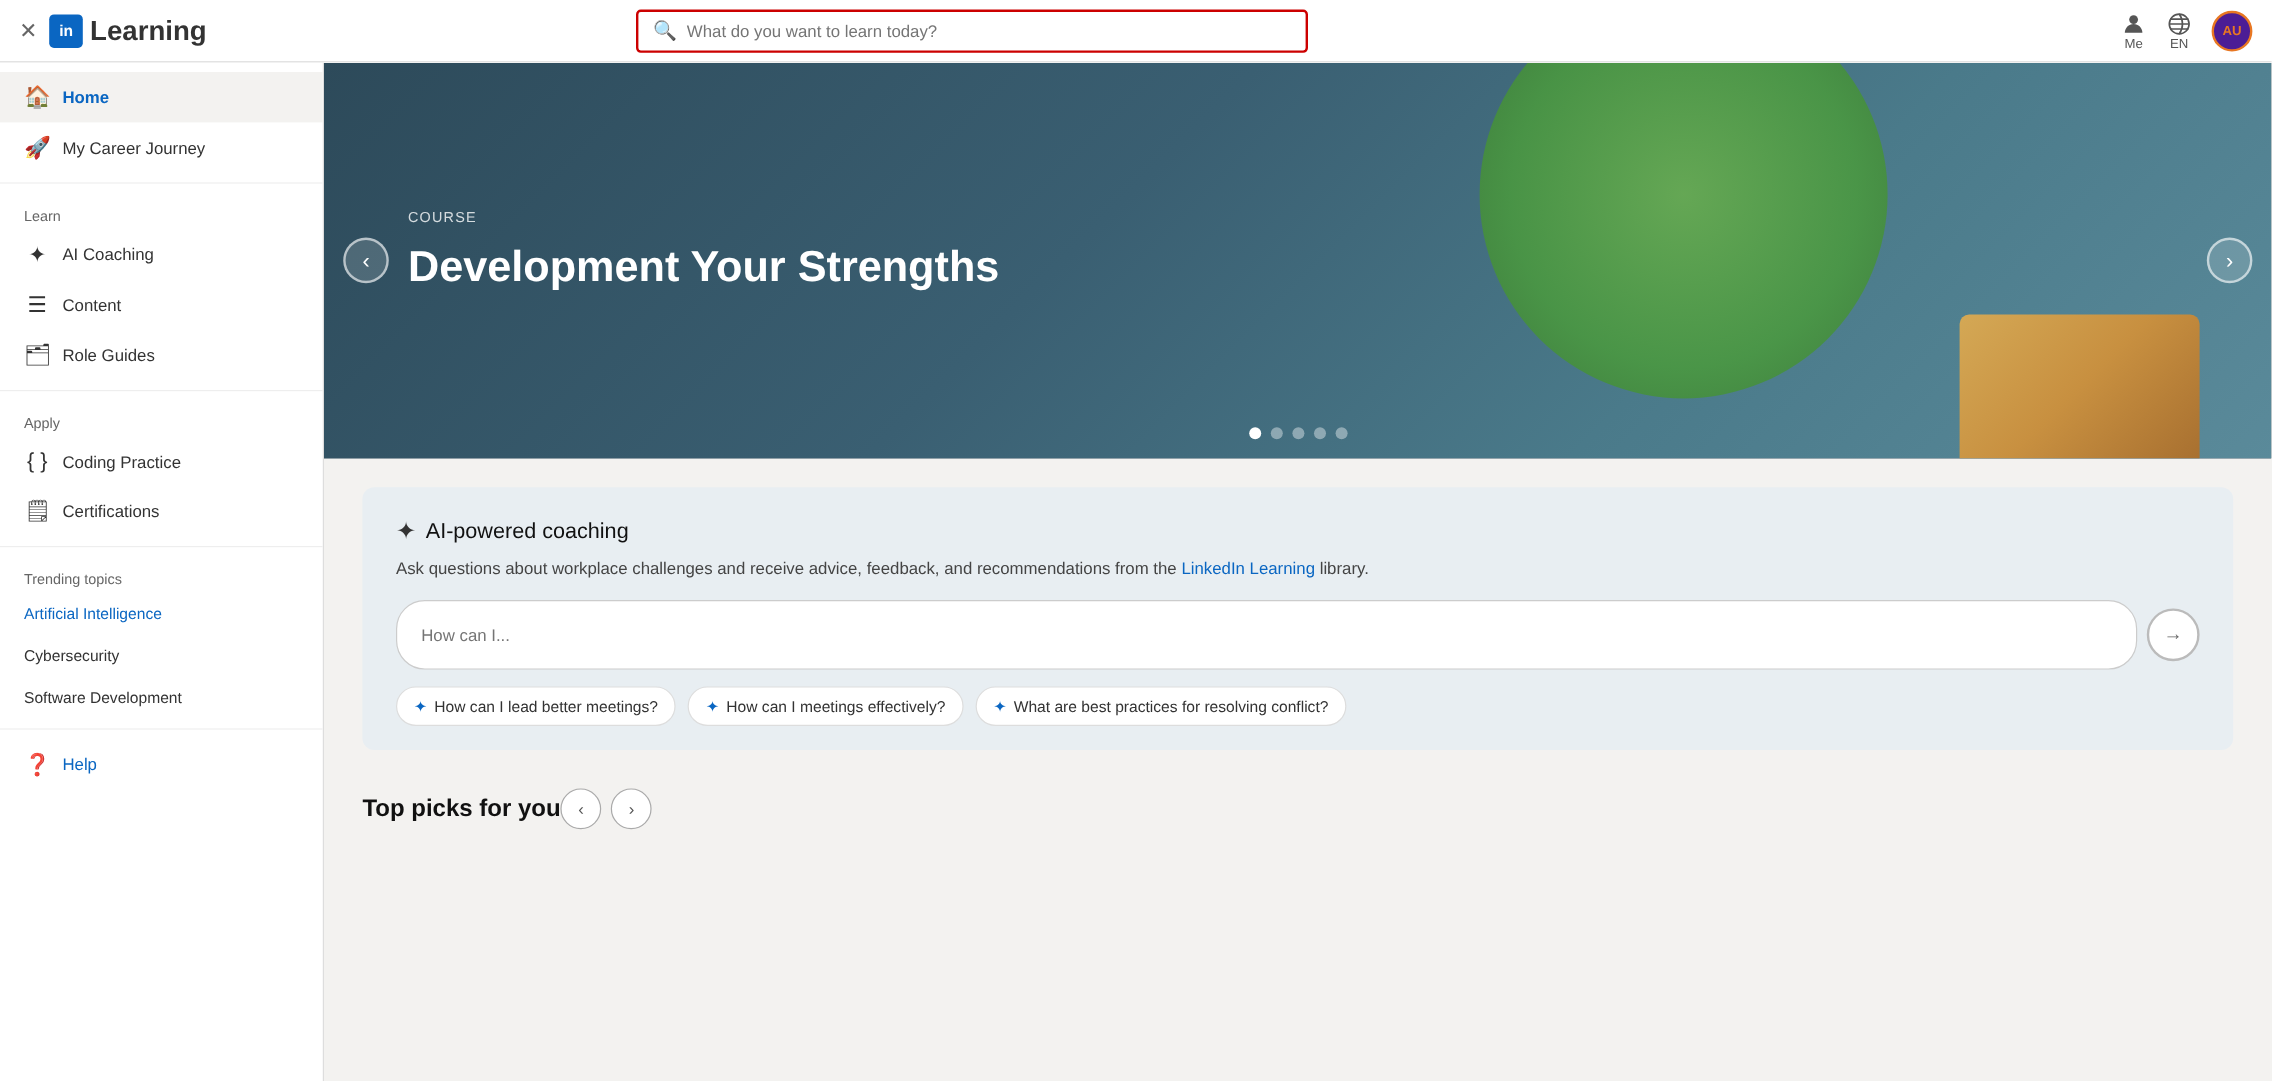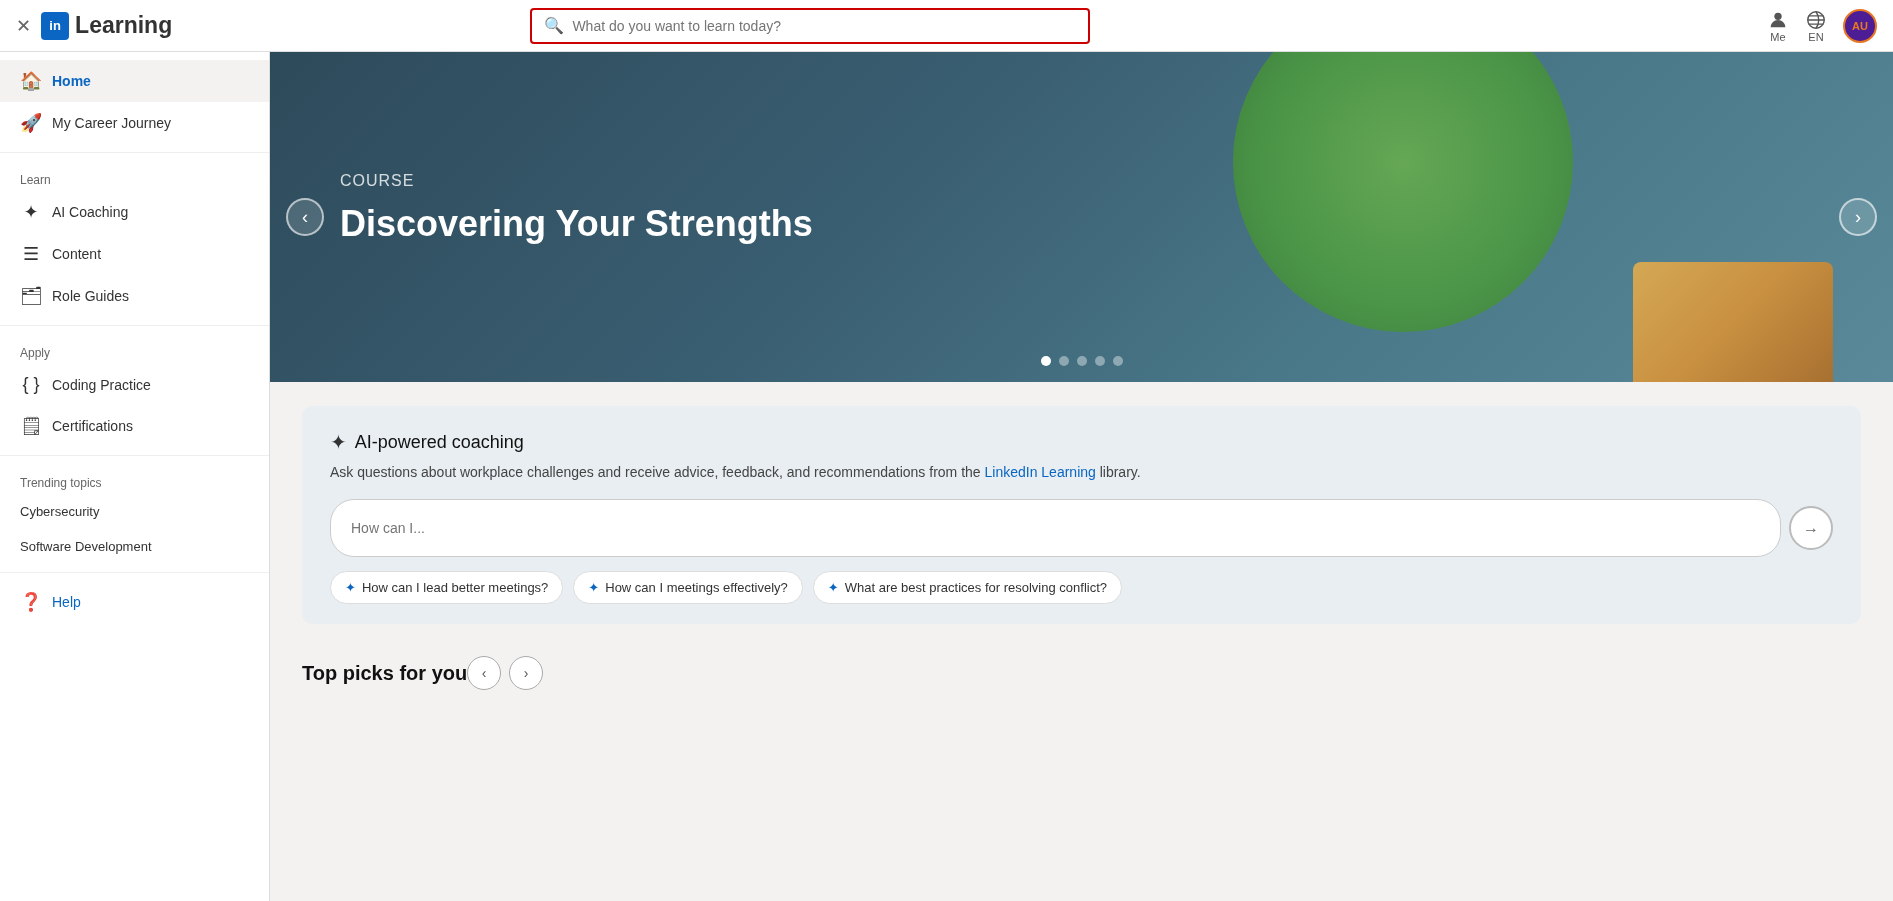--- a/index.html
+++ b/index.html
@@ -85,21 +85,21 @@
     }
     .hero-prev-btn, .hero-next-btn {
       position: absolute; top: 50%; transform: translateY(-50%);
       width: 38px; height: 38px; border-radius: 50%; background: rgba(255,255,255,0.15);
       border: 2px solid rgba(255,255,255,0.6); color: white; font-size: 18px;
       display: flex; align-items: center; justify-content: center; cursor: pointer; z-index: 10;
     }
     .hero-prev-btn { left: 16px; }
     .hero-next-btn { right: 16px; }
     .hero-content { position: relative; z-index: 5; padding: 0 70px; }
-    .hero-tag { font-size: 16px; color: rgba(255,255,255,0.8); letter-spacing: 1px; margin-bottom: 12px; }
+    .hero-tag { font-size: 12px; color: rgba(255,255,255,0.8); letter-spacing: 1px; margin-bottom: 12px; }
     .hero-title { font-size: 36px; font-weight: 700; color: #fff; margin-bottom: 16px; line-height: 1.2; }
     .hero-author { display: flex; align-items: center; gap: 10px; }
     .hero-avatar {
       width: 36px; height: 36px; border-radius: 50%;
       background: linear-gradient(135deg, #8a6a50, #c4a880); flex-shrink: 0;
     }
     .hero-author-info { }
     .hero-author-name { font-size: 14px; font-weight: 600; color: #fff; }
     .hero-author-desc { font-size: 12px; color: rgba(255,255,255,0.75); }
     .hero-dots { position: absolute; bottom: 16px; left: 50%; transform: translateX(-50%); display: flex; gap: 8px; z-index: 10; }
@@ -208,20 +208,23 @@
     <div class="sidebar-item">
       <span class="icon">{ }</span>
       <span>Coding Practice</span>
     </div>
     <div class="sidebar-item">
       <span class="icon">🗒</span>
       <span>Certifications</span>
     </div>
     <div class="sidebar-divider"></div>
     <div class="sidebar-section-label">Trending topics</div>
+    <div class="sidebar-item link-style small-text">
+      <span>Artificial Intelligence</span>
+    </div>
     <div class="sidebar-item small-text">
       <span>Cybersecurity</span>
     </div>
     <div class="sidebar-item small-text">
       <span>Software Development</span>
     </div>
     <div class="sidebar-divider"></div>
     <div class="sidebar-item link-style">
       <span class="icon">❓</span>
       <span>Help</span>
@@ -230,21 +233,21 @@
 
   <main class="main">
 
     <div class="hero-banner">
       <div class="hero-bg-overlay"></div>
       <div class="hero-green-circle"></div>
       <div class="hero-laptop"></div>
       <button class="hero-prev-btn">‹</button>
       <div class="hero-content">
         <div class="hero-tag">COURSE</div>
-        <div class="hero-title">Discovering Your Strengths</div>
+        <div class="hero-title">Development Your Strengths</div>
       </div>
       <button class="hero-next-btn">›</button>
       <div class="hero-dots">
         <div class="hero-dot active"></div>
         <div class="hero-dot"></div>
         <div class="hero-dot"></div>
         <div class="hero-dot"></div>
         <div class="hero-dot"></div>
       </div>
     </div>

